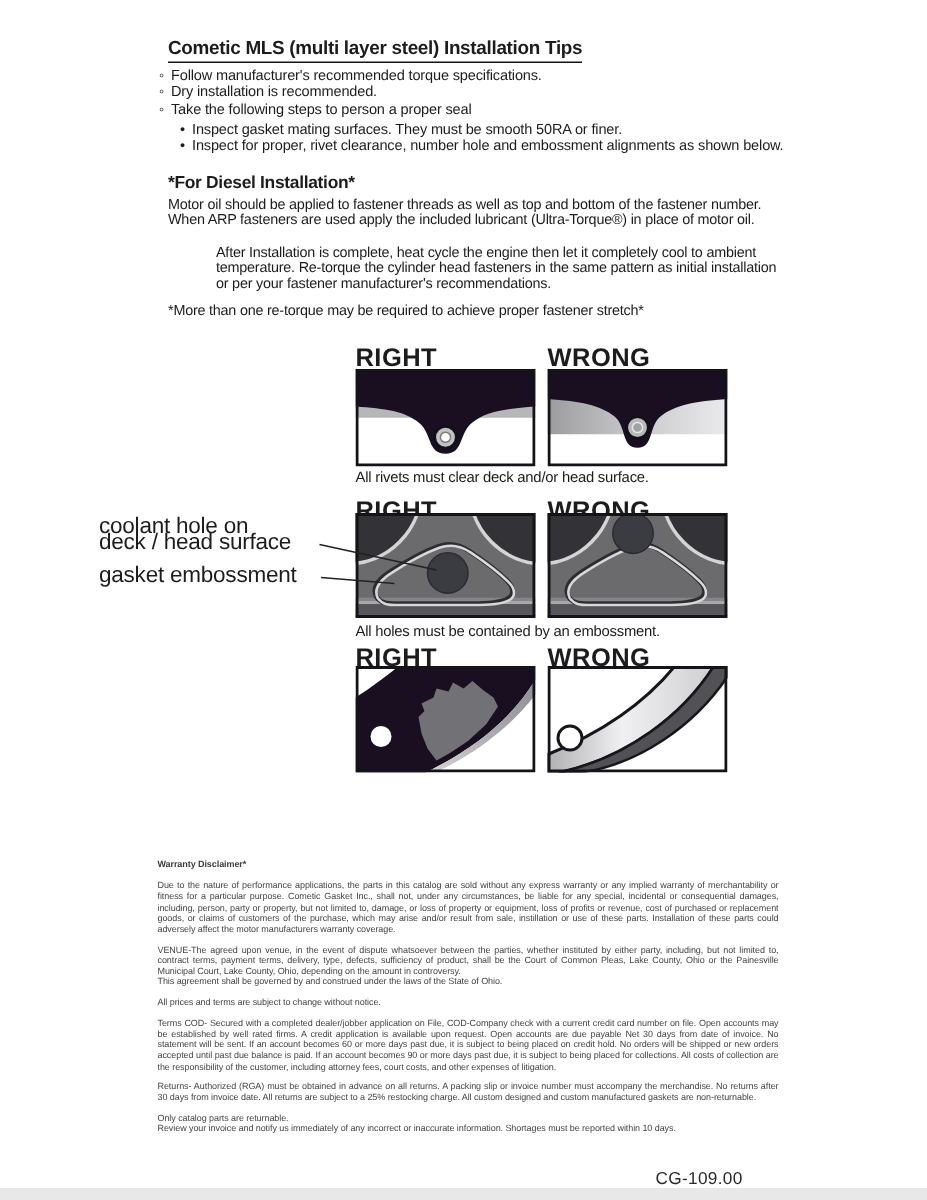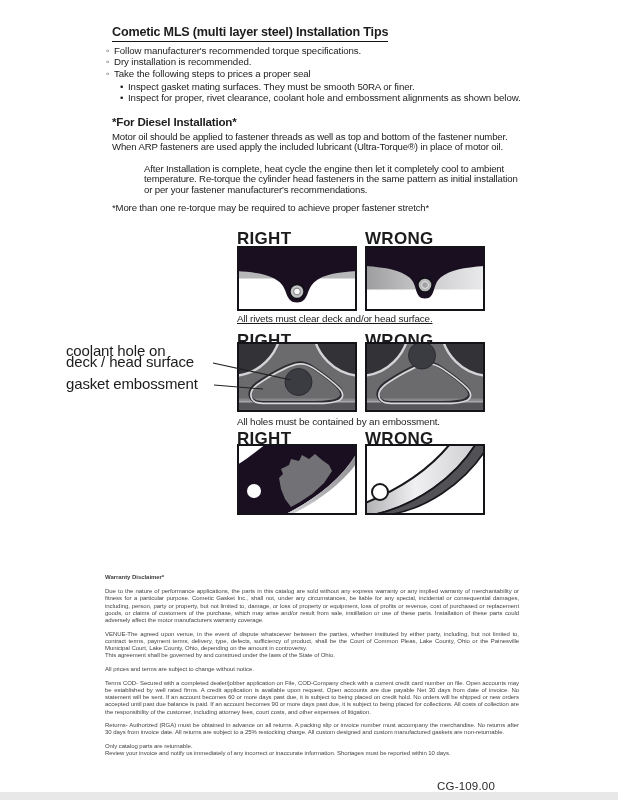--- a/index.html
+++ b/index.html
@@ -57,30 +57,30 @@
     <div class="bullet-line">
       <span class="marker">◦</span>
       <span>Follow manufacturer's recommended torque specifications.</span>
     </div>
     <div class="bullet-line">
       <span class="marker">◦</span>
       <span>Dry installation is recommended.</span>
     </div>
     <div class="bullet-line">
       <span class="marker">◦</span>
-      <span>Take the following steps to prices a proper seal</span>
+      <span>Take the following steps to person a proper seal</span>
     </div>
     <div class="sub-bullets">
       <div class="bullet-line">
         <span class="marker">•</span>
         <span>Inspect gasket mating surfaces.  They must be smooth 50RA or finer.</span>
       </div>
       <div class="bullet-line">
         <span class="marker">•</span>
-        <span>Inspect for proper, rivet clearance, coolant hole and embossment alignments as shown below.</span>
+        <span>Inspect for proper, rivet clearance, number hole and embossment alignments as shown below.</span>
       </div>
     </div>
   </div>
 
   <div class="abs section-heading">*For Diesel Installation*</div>
   <div class="abs para para-1">Motor oil should be applied to fastener threads as well as top and bottom of the fastener number.
 When ARP fasteners are used apply the included lubricant (Ultra-Torque®) in place of motor oil.</div>
   <div class="abs para para-2">After Installation is complete, heat cycle the engine then let it completely cool to ambient
 temperature. Re-torque the cylinder head fasteners in the same pattern as initial installation
 or per your fastener manufacturer's recommendations.</div>
@@ -107,21 +107,21 @@
       </linearGradient>
     </defs>
     <rect x="0" y="0" width="120" height="65" fill="#ffffff"></rect>
     <rect x="0" y="20" width="120" height="23.5" fill="url(#g-band1)"></rect>
     <path d="M0,0 H120 V20 C98,21.5 85,24 75.5,31.5 C67,38.5 71,52.5 60,52.5 C49,52.5 53,38.5 44.5,31.5 C35,24 22,21.5 0,20 Z" fill="#190f20"></path>
     <circle cx="60" cy="39" r="7.2" fill="#b9b9bb" stroke="#101016" stroke-width="1.8"></circle>
     <circle cx="60" cy="39" r="3.4" fill="#a2a2a4" stroke="#e5e5e7" stroke-width="1"></circle>
     <rect x="1" y="1" width="118" height="63" fill="none" stroke="#131318" stroke-width="2"></rect>
   </svg>
 
-  <div class="abs caption" style="left:237px; top:313px; width:240px;text-decoration:underline;">All rivets must clear deck and/or head surface.</div>
+  <div class="abs caption" style="left:237px; top:313px; width:240px;">All rivets must clear deck and/or head surface.</div>
 
   <div class="abs rw-label" style="left:237px; top:331px;">RIGHT</div>
   <div class="abs rw-label" style="left:365px; top:331px;">WRONG</div>
 
   <div class="abs side-label" style="left:66px; top:345px; width:145px;">coolant hole on
 deck / head surface</div>
   <div class="abs side-label" style="left:66px; top:378px; width:145px;">gasket embossment</div>
 
   <svg class="abs dbox" style="left:237px; top:342px;" width="120" height="70" viewBox="0 0 120 70">
     <rect x="0" y="0" width="120" height="70" fill="#6b6b6e"></rect>

